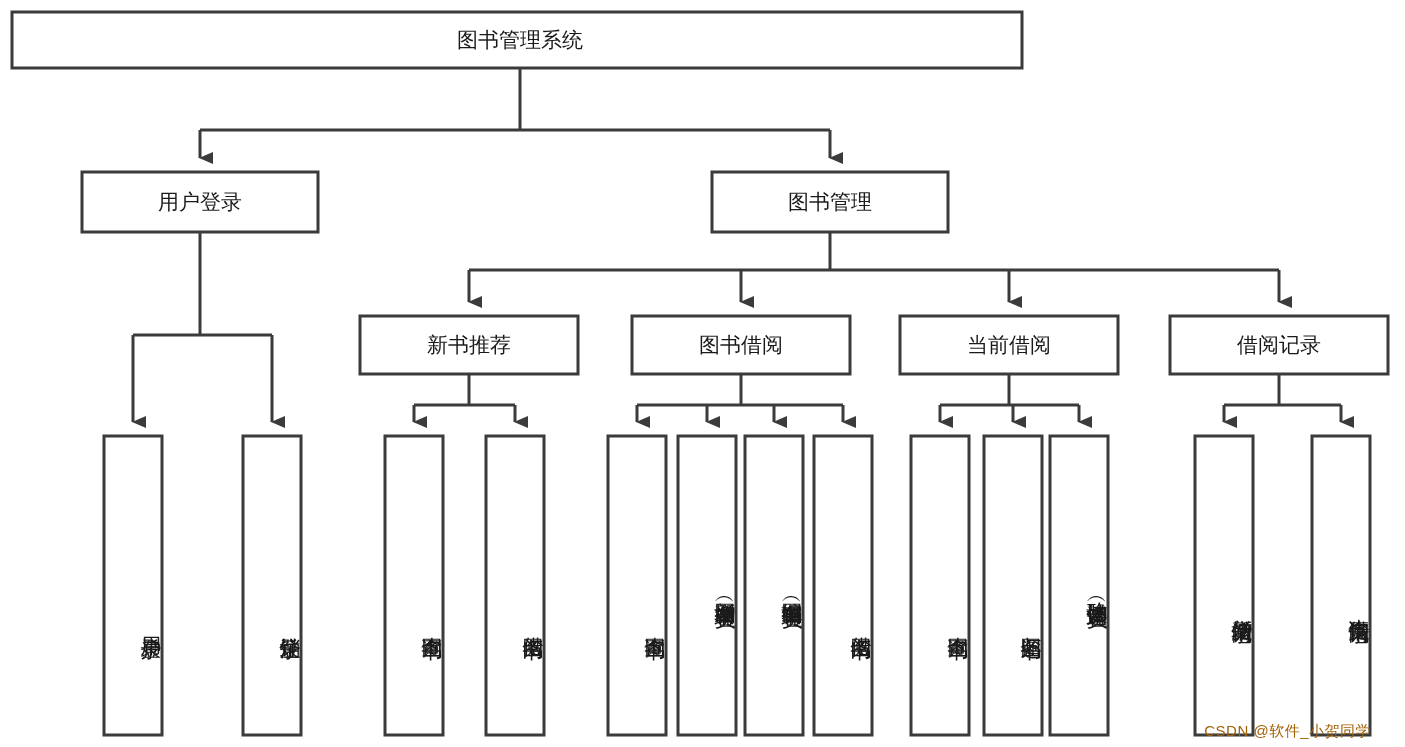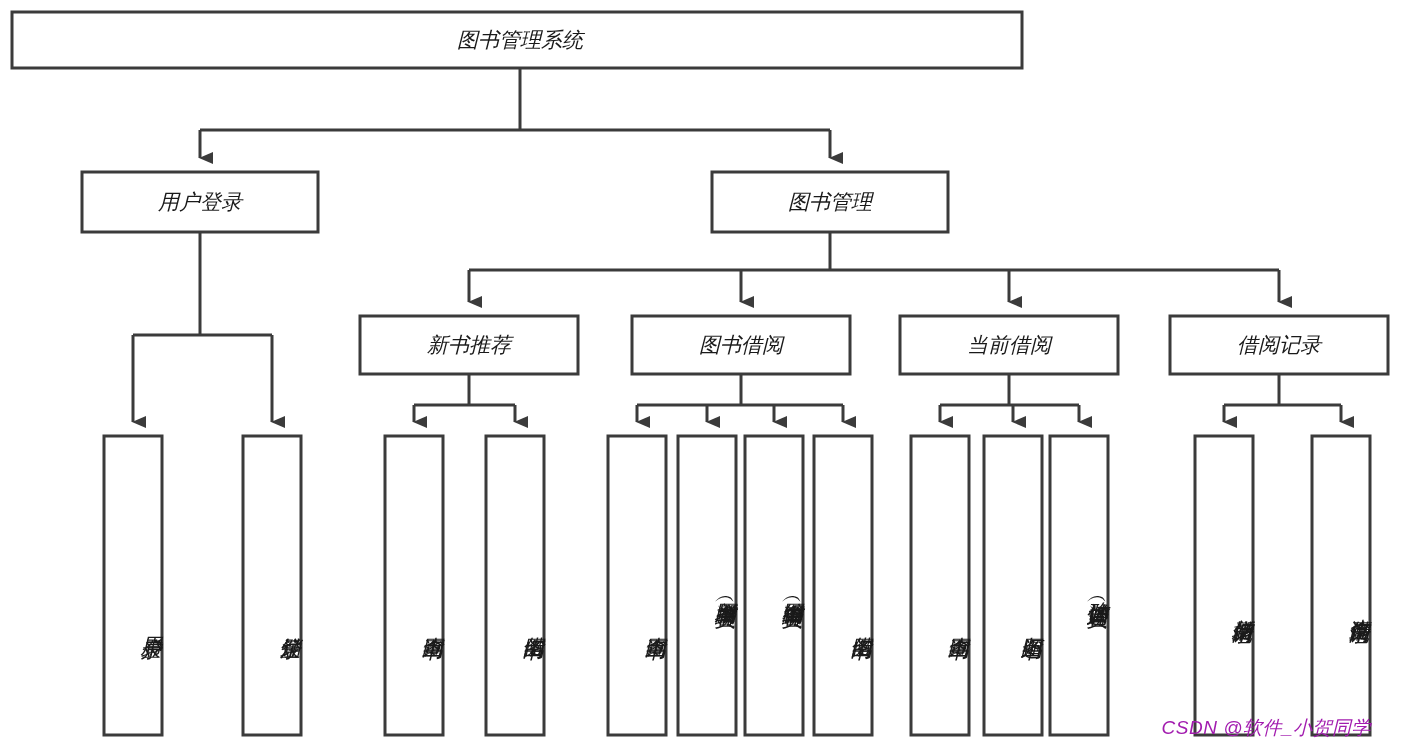--- a/index.html
+++ b/index.html
@@ -11,21 +11,20 @@
     width: 1405px;
     height: 747px;
     font-family: "Liberation Sans", "DejaVu Sans", sans-serif;
     overflow: hidden;
     position: relative;
   }
   #diagram-root {
     position: relative;
     width: 1379px;
     height: 747px;
-    font-style: italic;
   }
   svg.diagram {
     position: absolute;
     top: 0;
     left: 0;
     width: 1405px;
     height: 747px;
     display: block;
   }
   .node-rect {
@@ -63,22 +62,22 @@
     align-items: flex-start;
     justify-content: center;
     white-space: nowrap;
     pointer-events: none;
   }
   .watermark {
     position: absolute;
     right: 8px;
     bottom: 6px;
     font-family: "Liberation Sans", "DejaVu Sans", sans-serif;
-    font-size: 19px;
-    color: #a21caf;
+    font-size: 15px;
+    color: #a16207;
     white-space: nowrap;
     letter-spacing: 0.5px;
   }
 </style>
 </head>
 <body>
 
 <div id="diagram-root">
 
   <svg class="diagram" viewBox="0 0 1405 747">

